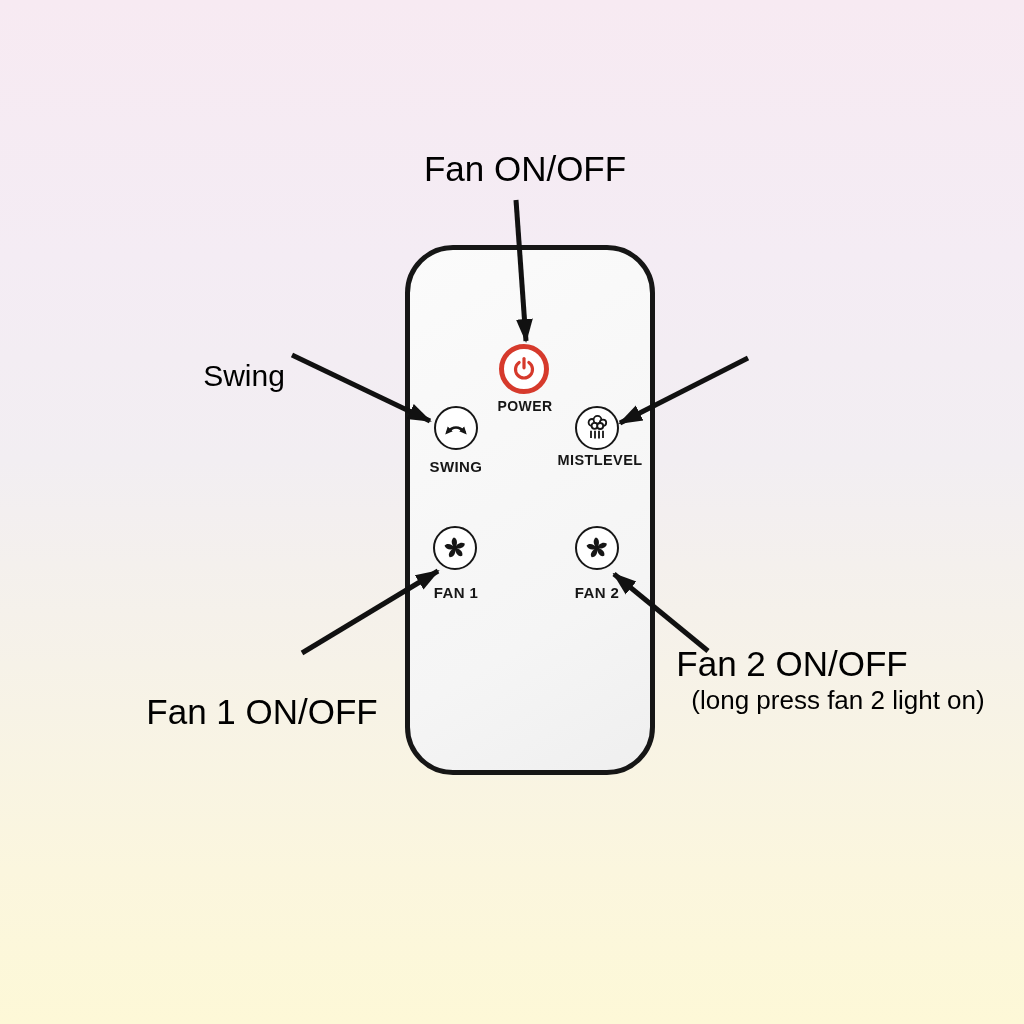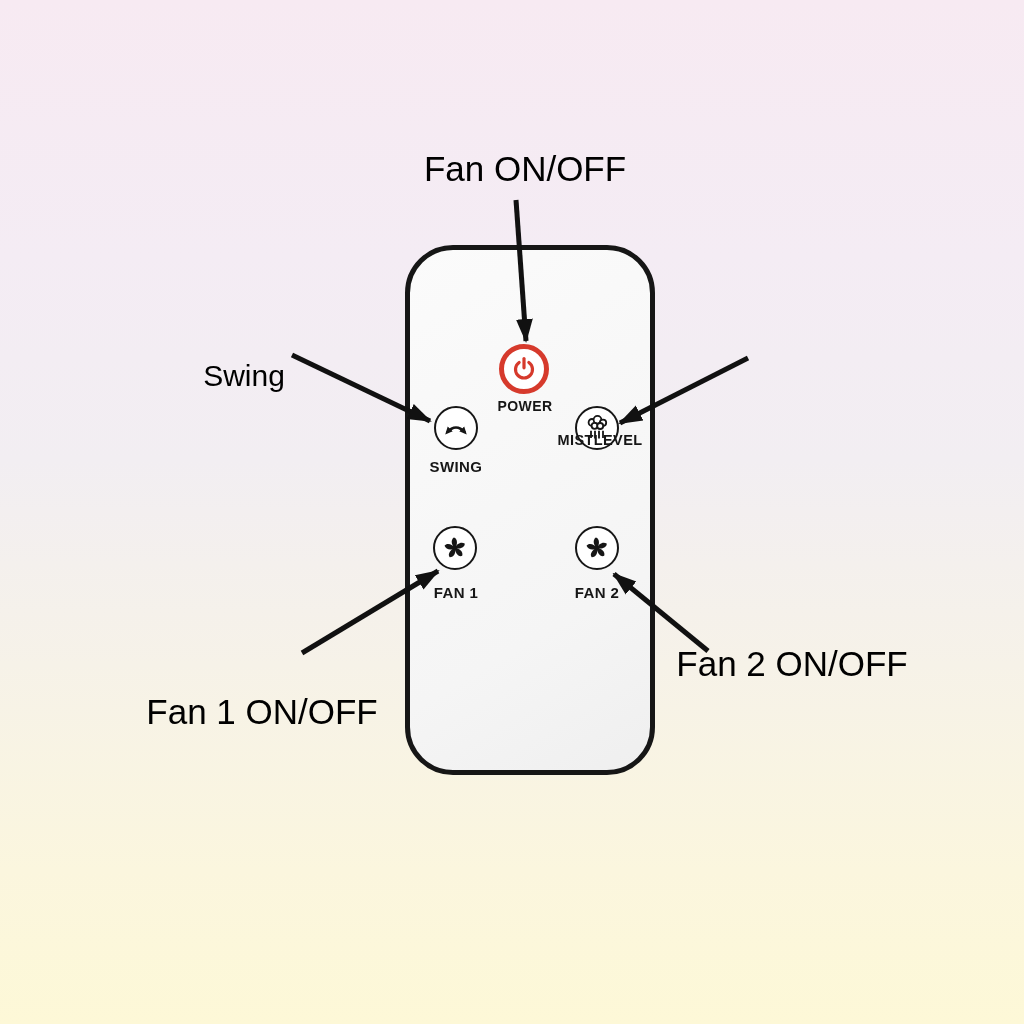--- a/index.html
+++ b/index.html
@@ -102,21 +102,21 @@
         </g>
         <g stroke="#161616" stroke-width="1.8">
           <line x1="9" y1="17.8" x2="9" y2="25"></line>
           <line x1="13" y1="17.8" x2="13" y2="25.6"></line>
           <line x1="17" y1="17.8" x2="17" y2="25.6"></line>
           <line x1="21" y1="17.8" x2="21" y2="25"></line>
         </g>
       </svg>
     </span>
   </div>
-  <div class="btn-label" style="left:600px; top:432px; font-size:14.5px;">MISTLEVEL</div>
+  <div class="btn-label" style="left:600px; top:452px; font-size:14.5px;">MISTLEVEL</div>
 
   <div class="btn btn-dark" style="left:433px; top:526px;">
     <span class="icon">
       <svg width="30" height="30" viewBox="0 0 30 30">
         <g fill="#161616">
           <circle cx="15" cy="15" r="2.4"></circle>
           <path d="M15 15 C 11.5 12.5, 10.3 7, 13.8 4.4 C 18 5.4, 17.6 12, 15 15 Z"></path>
           <path d="M15 15 C 11.5 12.5, 10.3 7, 13.8 4.4 C 18 5.4, 17.6 12, 15 15 Z" transform="rotate(72 15 15)"></path>
           <path d="M15 15 C 11.5 12.5, 10.3 7, 13.8 4.4 C 18 5.4, 17.6 12, 15 15 Z" transform="rotate(144 15 15)"></path>
           <path d="M15 15 C 11.5 12.5, 10.3 7, 13.8 4.4 C 18 5.4, 17.6 12, 15 15 Z" transform="rotate(216 15 15)"></path>
@@ -157,14 +157,15 @@
   </svg>
 
   <div class="ann ann-big" style="left:525px; top:149px;">Fan ON/OFF</div>
 
   <div class="ann ann-med" style="left:244px; top:359px;">Swing</div>
 
 
   <div class="ann ann-big" style="left:262px; top:644px;margin-top:48px;">Fan 1 ON/OFF</div>
 
   <div class="ann ann-big" style="left:792px; top:644px;">Fan 2 ON/OFF</div>
+  <div class="ann ann-sub" style="left:838px; top:685px;">(long press fan 2 light on)</div>
 
 </div>
 
 </body></html>

